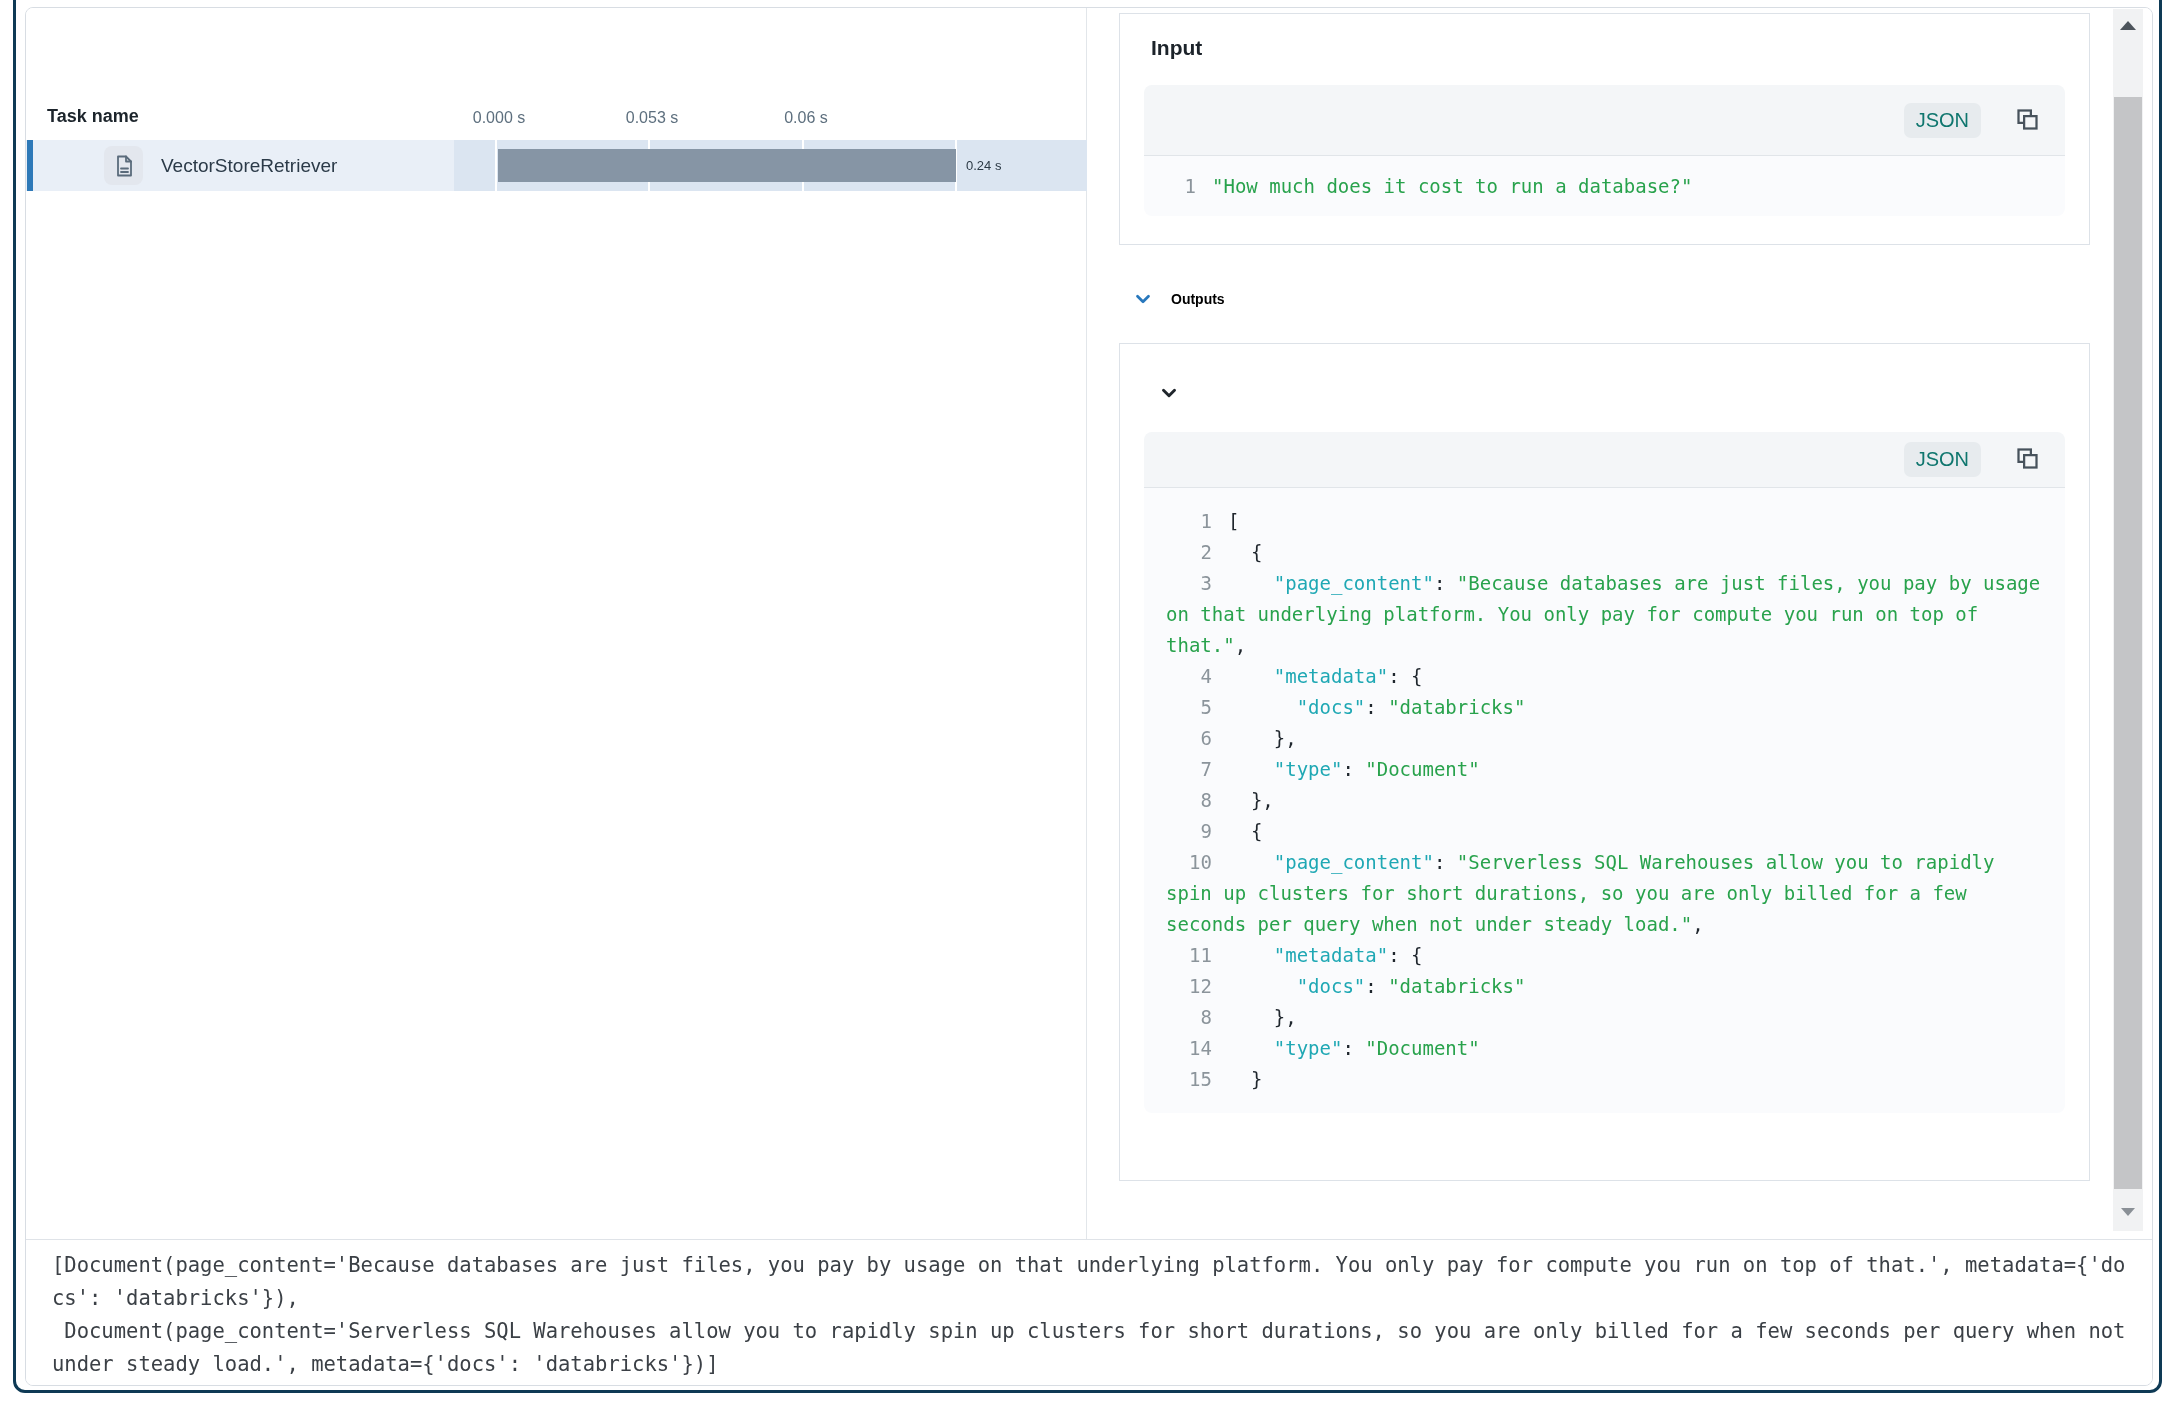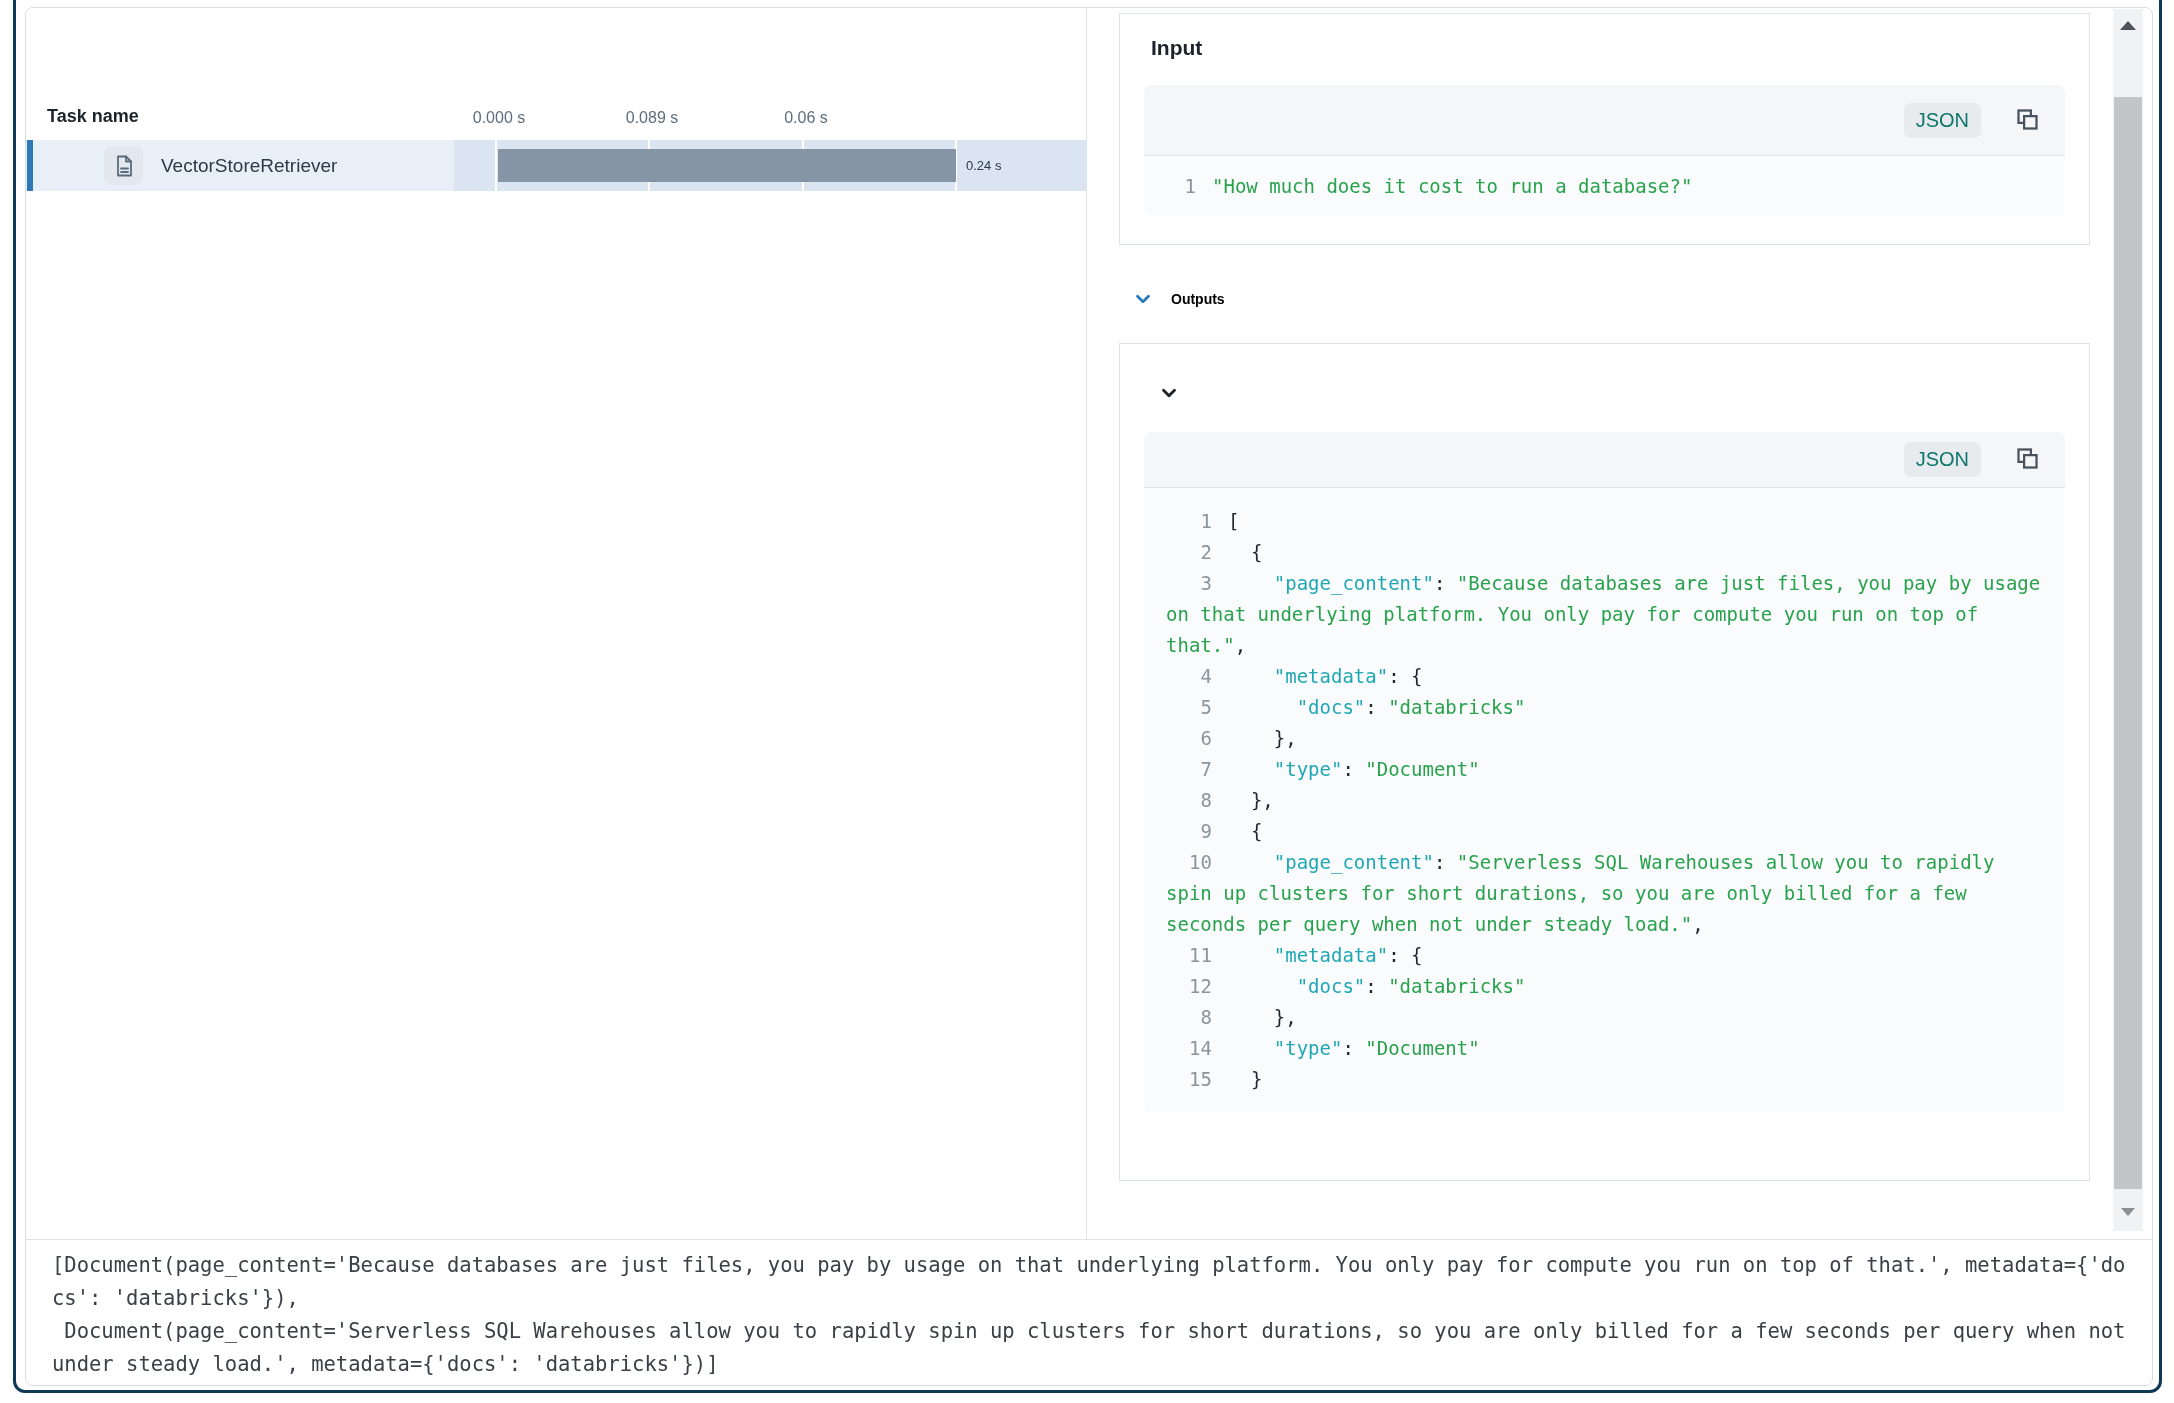--- a/index.html
+++ b/index.html
@@ -93,21 +93,21 @@
 </head>
 <body>
 
 <div id="container">
 
   <div id="left-panel">
 
 
     <div id="task-header">Task name</div>
     <span class="tick" style="left:473px">0.000 s</span>
-    <span class="tick" style="left:626px">0.089 s</span>
+    <span class="tick" style="left:626px">0.053 s</span>
     <span class="tick" style="left:780px">0.06 s</span>
 
     <div id="task-row">
       <div id="row-timeline">
         <div class="gridline" style="left:41px"></div>
         <div class="gridline" style="left:194px"></div>
         <div class="gridline" style="left:348px"></div>
         <div class="gridline" style="left:501px"></div>
         <div id="row-bar"></div>
         <div id="row-duration">0.24 s</div>

